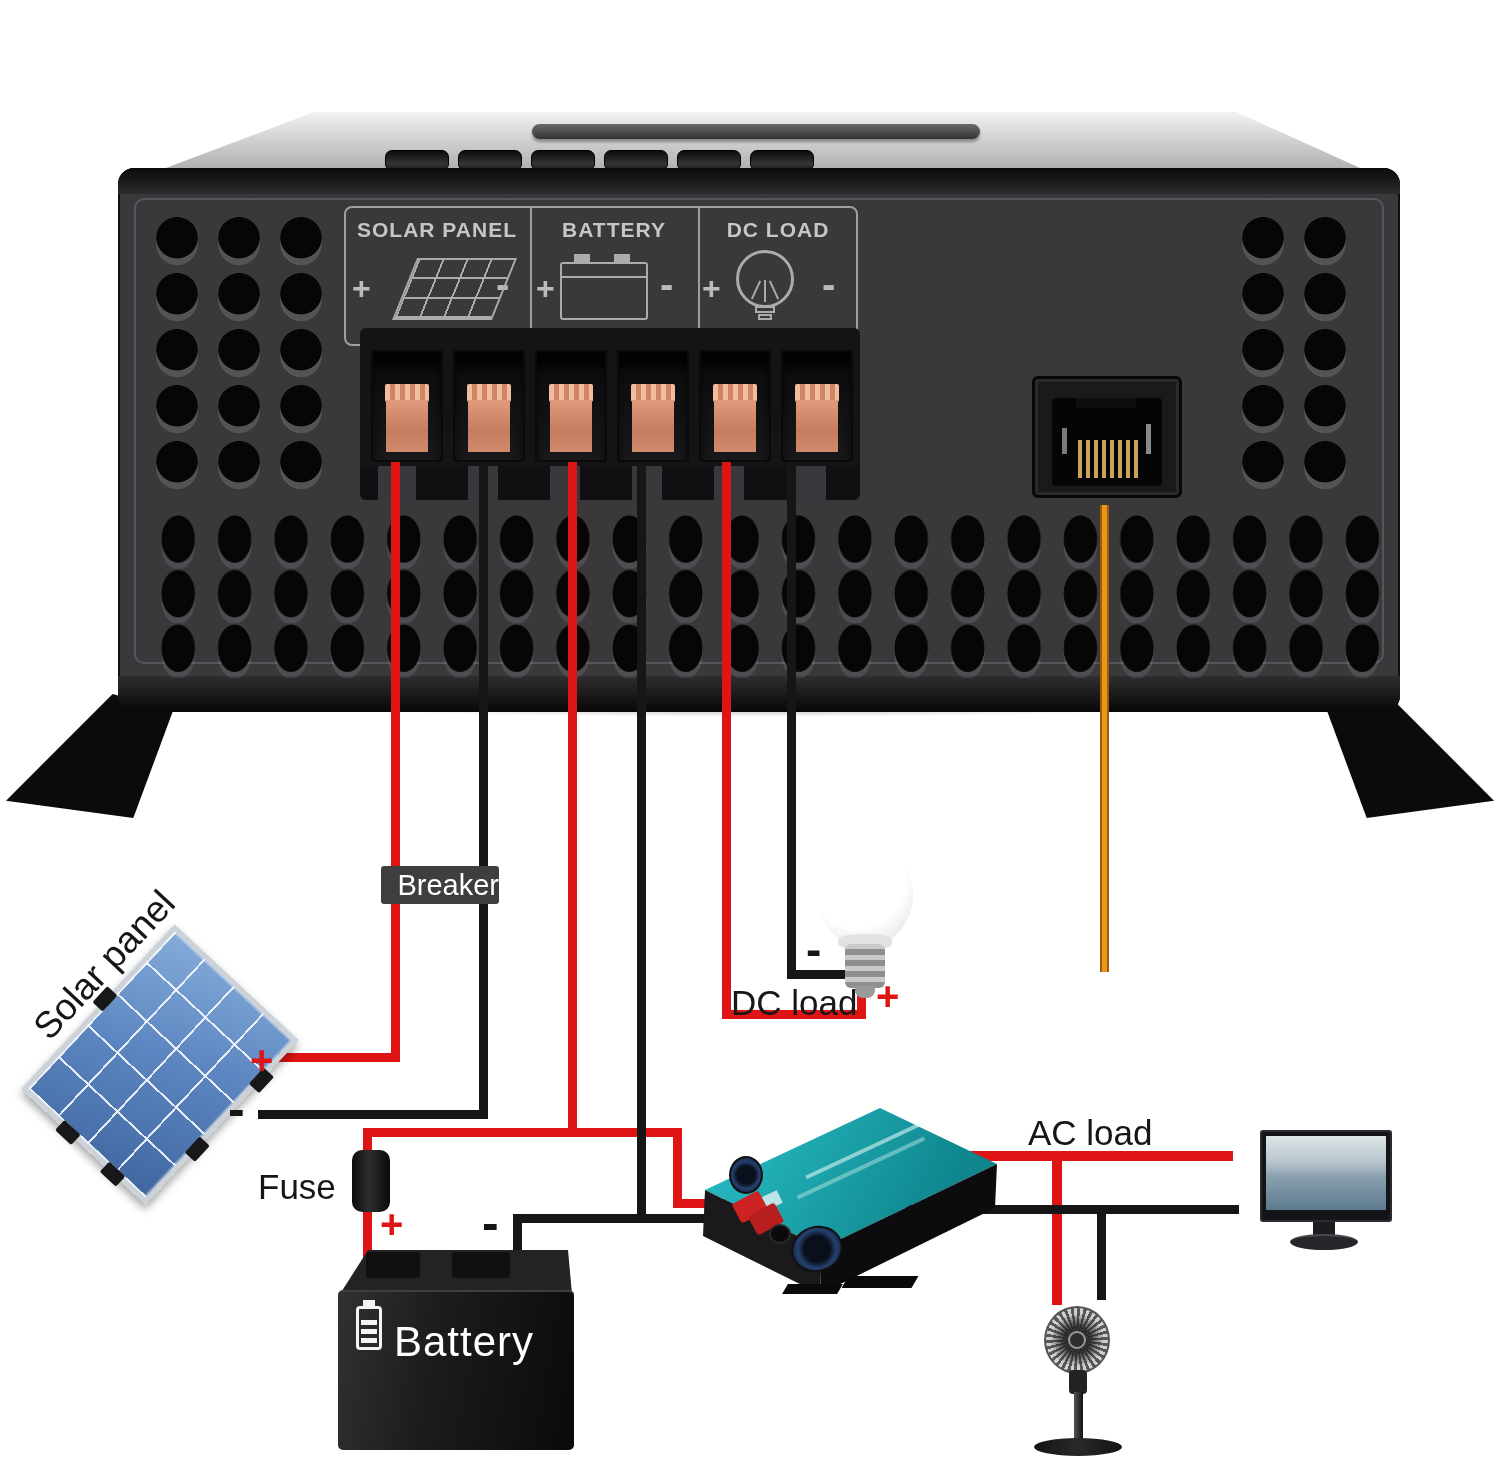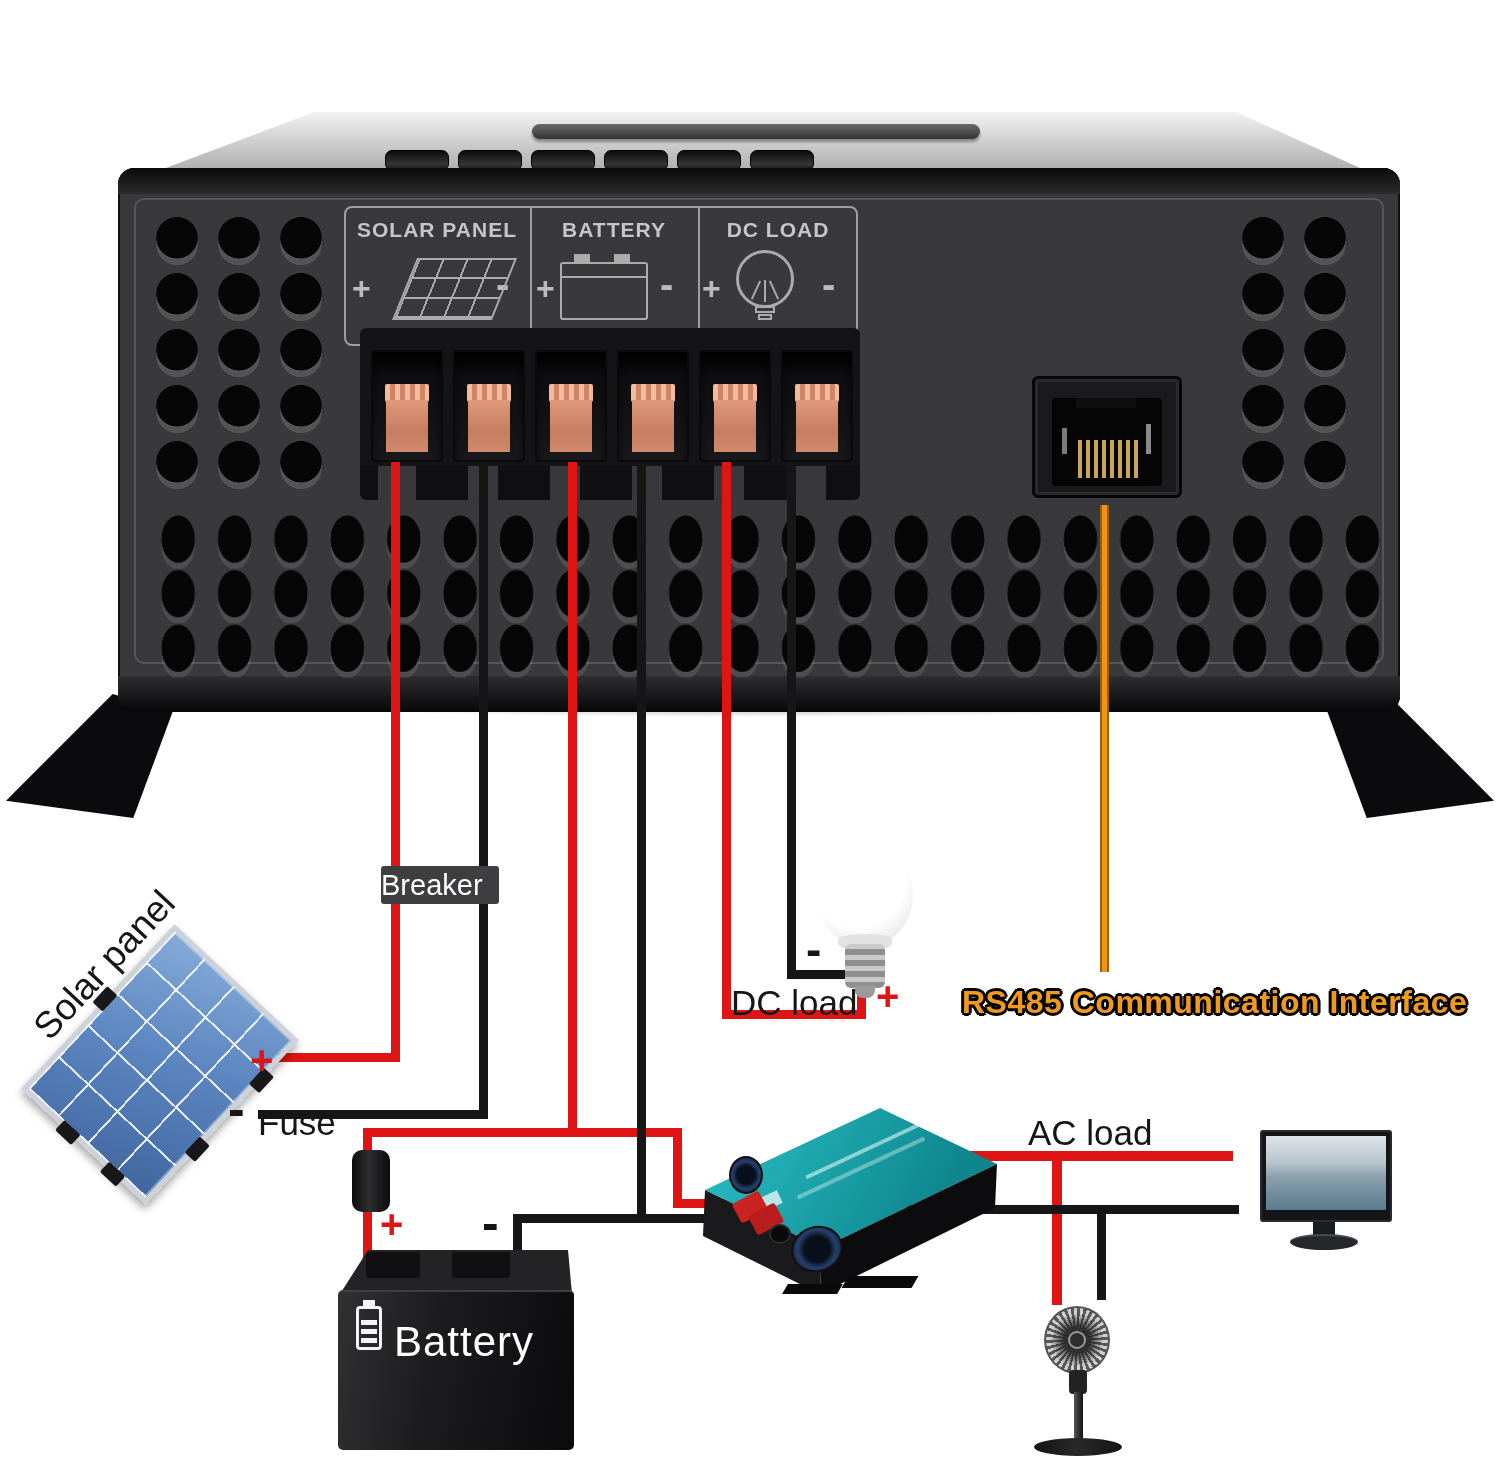--- a/index.html
+++ b/index.html
@@ -174,27 +174,27 @@
     <div class="a" style="right:-12px;top:62%;width:14px;height:22px;background:#18181a;border-radius:2px;"></div>
     <div class="a" style="left:-12px;top:40%;width:14px;height:22px;background:#18181a;border-radius:2px;"></div>
     <div class="a" style="bottom:-12px;left:30%;width:22px;height:14px;background:#18181a;border-radius:2px;"></div>
     <div class="a" style="bottom:-12px;left:68%;width:22px;height:14px;background:#18181a;border-radius:2px;"></div>
   </div>
   <div class="a lbl" style="left:26px;top:1020px;font-size:37px;transform:rotate(-47deg);transform-origin:0 0;">Solar panel</div>
   <div class="a sign red" style="left:250px;top:1040px;font-size:40px;">+</div>
   <div class="a sign blk" style="left:228px;top:1084px;font-size:50px;">-</div>
 
   <div class="a" style="left:381px;top:866px;width:118px;height:38px;background:#3e3e40;border-radius:3px;
-              display:flex;align-items:center;justify-content:flex-start;">
+              display:flex;align-items:center;justify-content:flex-end;">
     <span style="color:#fff;font-size:29px;">Breaker</span>
   </div>
 
   <div class="a" style="left:352px;top:1150px;width:38px;height:62px;border-radius:10px;
               background:linear-gradient(90deg,#0c0c0c,#2e2e30 45%,#0a0a0a);"></div>
-  <div class="a lbl" style="left:258px;top:1104px;">Fuse</div>
+  <div class="a lbl" style="left:258px;top:1168px;">Fuse</div>
   <div class="a sign red" style="left:380px;top:1204px;font-size:40px;">+</div>
   <div class="a sign blk" style="left:482px;top:1198px;font-size:50px;">-</div>
 
   <div class="a" style="left:336px;top:1244px;width:240px;height:50px;background:#232325;
               clip-path:polygon(4px 50px,32px 6px,232px 6px,236px 50px);"></div>
   <div class="a" style="left:366px;top:1252px;width:54px;height:26px;background:#101012;border-radius:3px;"></div>
   <div class="a" style="left:452px;top:1252px;width:58px;height:26px;background:#101012;border-radius:3px;"></div>
   <div class="a" style="left:338px;top:1290px;width:236px;height:158px;border-radius:5px;border-top:2px solid #3f3f42;
               background:linear-gradient(100deg,#313134 0%,#1c1c1f 40%,#0a0a0c 100%);"></div>
   <div class="a" style="left:356px;top:1306px;width:26px;height:44px;border:3px solid #f4f4f4;border-radius:4px;box-sizing:border-box;"></div>
@@ -245,15 +245,14 @@
   <div class="a" style="left:1290px;top:1234px;width:68px;height:14px;border-radius:50%;background:#26272a;border-top:2px solid #4a4b4e;"></div>
 
   <div class="a" style="left:1044px;top:1306px;width:66px;height:68px;border-radius:50%;border:2px solid #555;box-sizing:border-box;
               background:radial-gradient(circle,rgba(30,30,30,.85) 0 30%,rgba(0,0,0,0) 60%),
                          repeating-conic-gradient(from 0deg at 50% 50%,rgba(70,70,70,.9) 0 6deg,rgba(200,200,200,.85) 6deg 12deg);"></div>
   <div class="a" style="left:1068px;top:1331px;width:18px;height:18px;border-radius:50%;background:#2e2e2e;border:2px solid #999;box-sizing:border-box;"></div>
   <div class="a" style="left:1069px;top:1370px;width:18px;height:24px;background:#222;border-radius:4px;"></div>
   <div class="a" style="left:1074px;top:1392px;width:9px;height:50px;background:linear-gradient(90deg,#555,#111);"></div>
   <div class="a" style="left:1034px;top:1438px;width:88px;height:18px;border-radius:50%;background:radial-gradient(circle,#2a2a2a,#121212);"></div>
 
-  <div class="a rs485" style="left:962px;top:984px;">RS485 Communication Interface</div>
 
 </div>
 
 </body></html>

